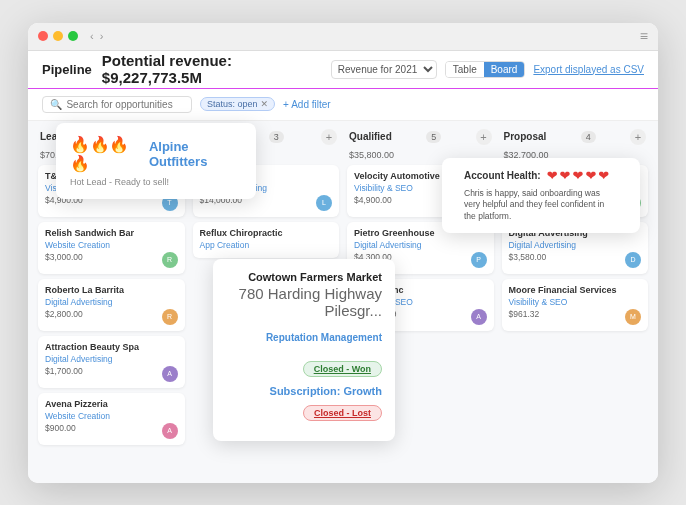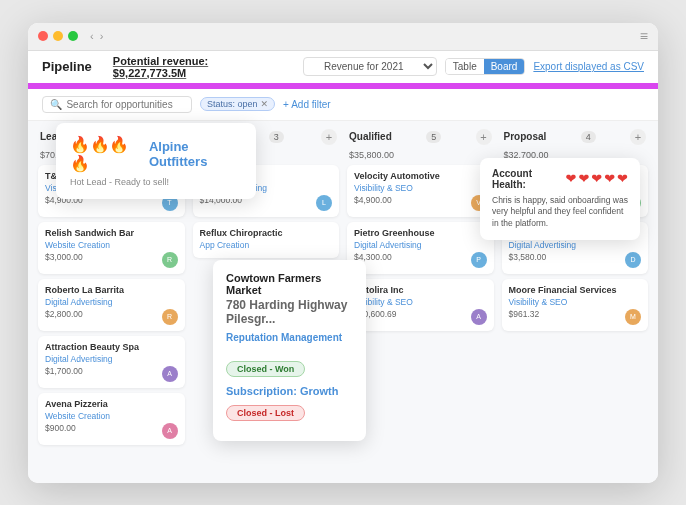--- a/index.html
+++ b/index.html
@@ -53,56 +53,54 @@
       color: #999;
       cursor: pointer;
     }
     .browser-menu-icon {
       margin-left: auto;
       color: #999;
       font-size: 14px;
     }
     .app-header {
       background: #fff;
-      border-bottom: 6px solid #d946ef;
+      border-bottom: 1px solid #d946ef;
       padding: 6px 14px;
       display: flex;
       align-items: center;
-      gap: 21px;
+      gap: 10px;
       flex-shrink: 0;
       height: 38px;
     }
     .pipeline-label {
       font-weight: 700;
       font-size: 13px;
       color: #222;
     }
     .potential-revenue {
-      font-size: 11px;
+      font-size: 15px;
       color: #666;
-      text-decoration: underline;
     }
     .potential-revenue span {
       color: #222;
       font-weight: 600;
     }
     .header-right {
       margin-left: auto;
       display: flex;
       align-items: center;
       gap: 8px;
     }
     .revenue-select {
       font-size: 10px;
       color: #555;
       border: 1px solid #ddd;
       border-radius: 4px;
-      padding: 2px 16px;
+      padding: 2px 2px;
       background: #fff;
-      text-align: center;
     }
     .view-toggle {
       display: flex;
       border: 1px solid #ddd;
       border-radius: 4px;
       overflow: hidden;
     }
     .view-btn {
       padding: 2px 7px;
       font-size: 10px;
@@ -280,48 +278,49 @@
       color: #4a90d9;
     }
     .alpine-tagline {
       font-size: 9px;
       color: #888;
     }
     
     .cowtown-popup {
       bottom: 42px;
       left: 185px;
-      width: 153px;
+      width: 182px;
       padding: 12px 13px;
+      text-align: right;
     }
     .cowtown-name {
       font-size: 11px;
       font-weight: 700;
       color: #222;
       margin-bottom: 2px;
     }
     .cowtown-address {
-      font-size: 12px;
+      font-size: 15px;
       color: #666;
-      margin-bottom: 6px;
-      font-weight: bold;
+      margin-bottom: 13px;
     }
     .service-badge {
       font-size: 10px;
       font-weight: 700;
       color: #4a90d9;
       margin-bottom: 15px;
     }
     .status-badge {
       display: inline-block;
       border-radius: 10px;
       padding: 2px 10px;
       font-size: 9px;
       font-weight: 600;
       margin-bottom: 8px;
+      text-decoration: underline;
     }
     .badge-won {
       background: #e6f4ea;
       color: #2e7d32;
       border: 1px solid #a5d6a7;
     }
     .subscription-label {
       font-size: 11px;
       font-weight: 700;
       color: #4a90d9;
@@ -329,22 +328,22 @@
     }
     .badge-lost {
       background: #fce4e4;
       color: #c62828;
       border: 1px solid #ef9a9a;
     }
     
     .health-popup {
       top: 135px;
       right: 18px;
-      width: 160px;
-      padding: 10px 12px;
+      width: 198px;
+      padding: 10px 22px;
     }
     .health-header {
       display: flex;
       align-items: center;
       gap: 6px;
       margin-bottom: 5px;
     }
     .health-title {
       font-size: 10px;
       font-weight: 700;

